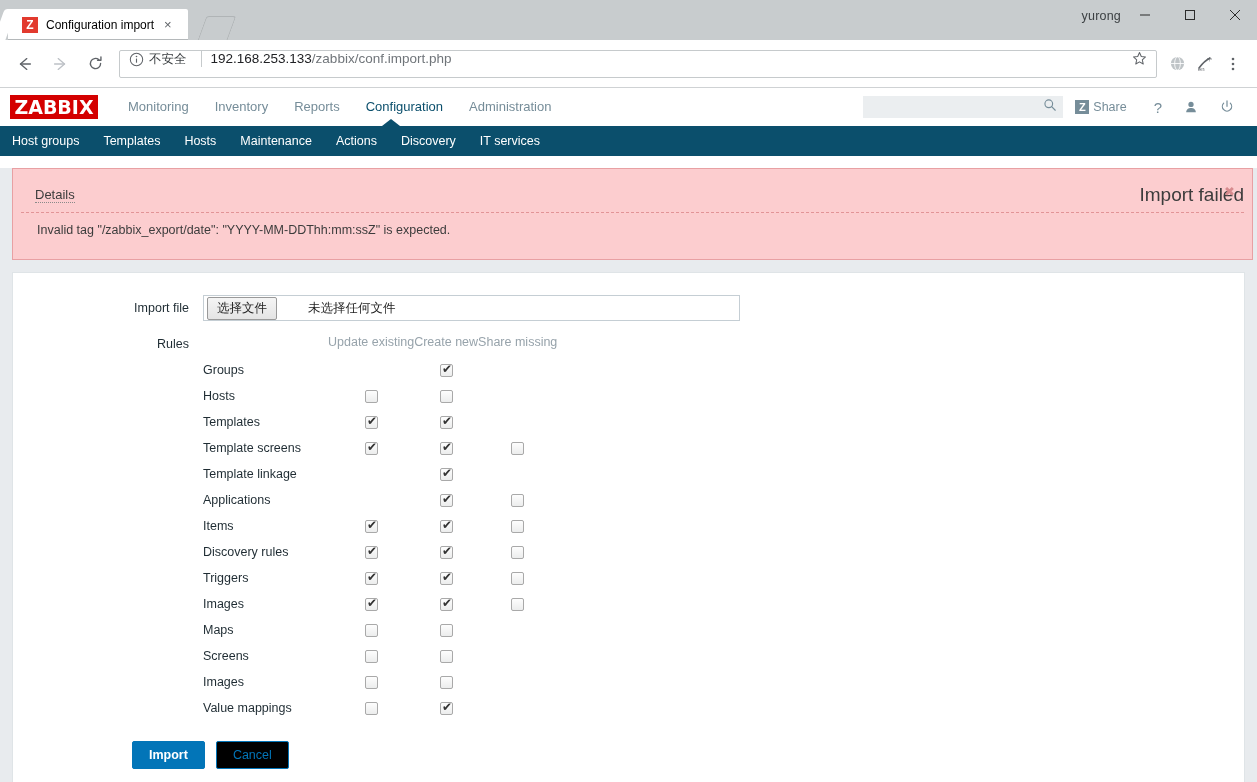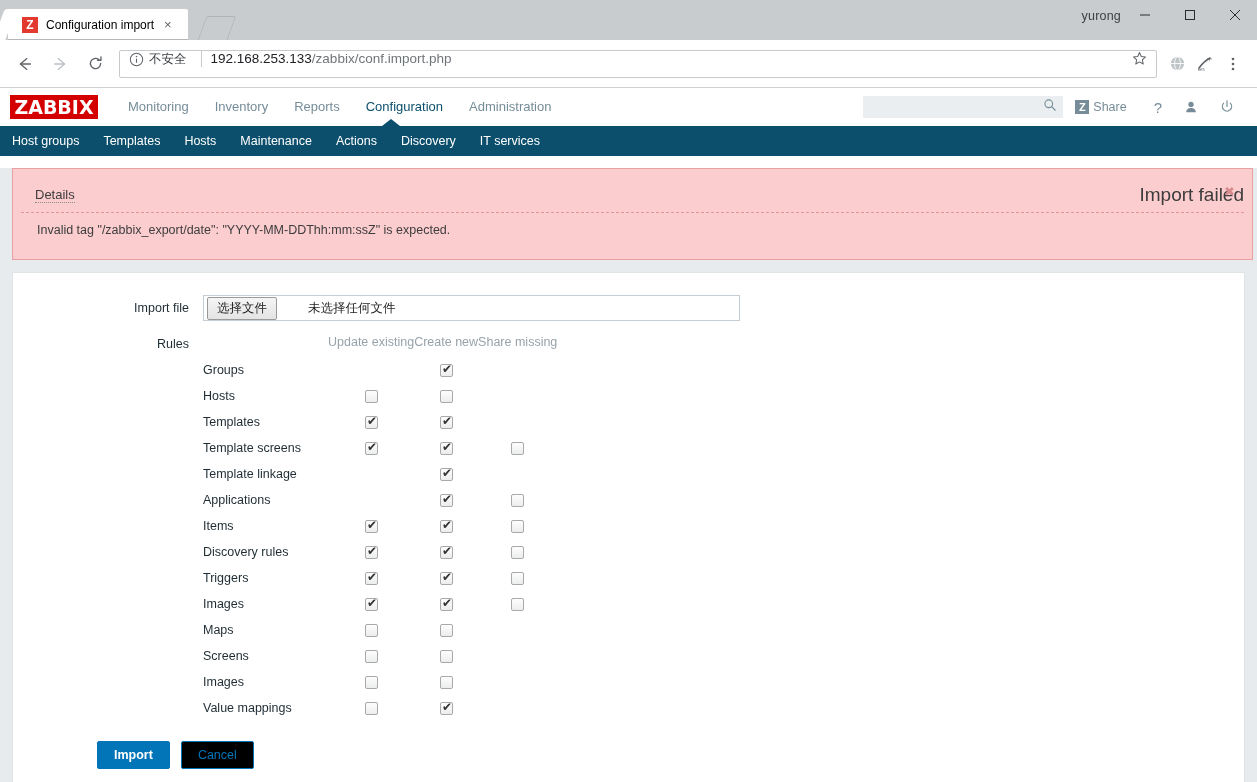--- a/index.html
+++ b/index.html
@@ -452,22 +452,23 @@
     font-size: 12px;
     color: #333333;
     text-align: center;
     line-height: 15px;
     font-family: "DejaVu Sans", sans-serif;
   }
 
   .btn-row {
     display: flex;
     margin-top: 20px;
-    padding-left: 84px;
-    align-items: center;
+    padding-left: 111px;
+    align-items: center;
+    margin-left: 8px;
   }
   .btn {
     font-size: 12.5px;
     padding: 6px 16px;
     border-radius: 2px;
     cursor: pointer;
     font-family: "Liberation Sans", sans-serif;
     line-height: 1.15;
   }
   .btn-primary {

